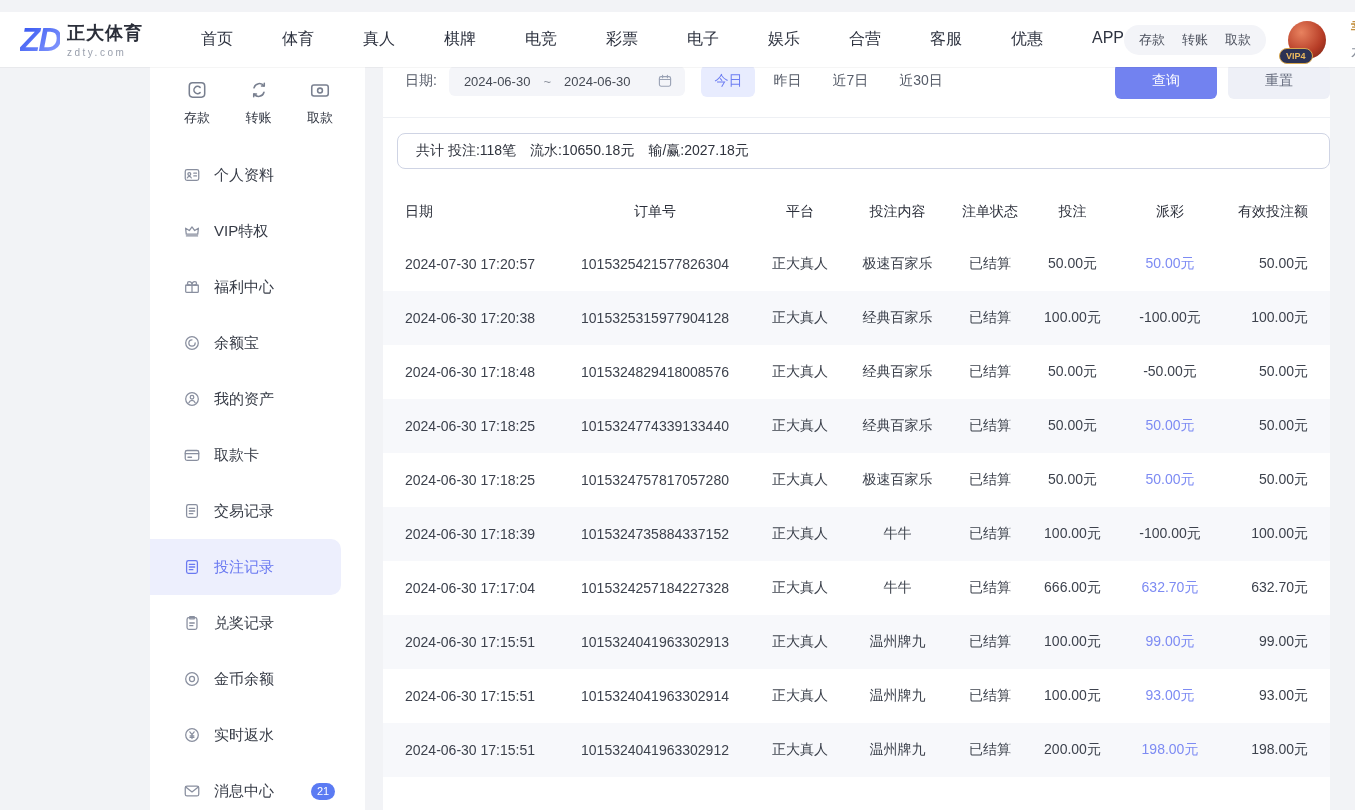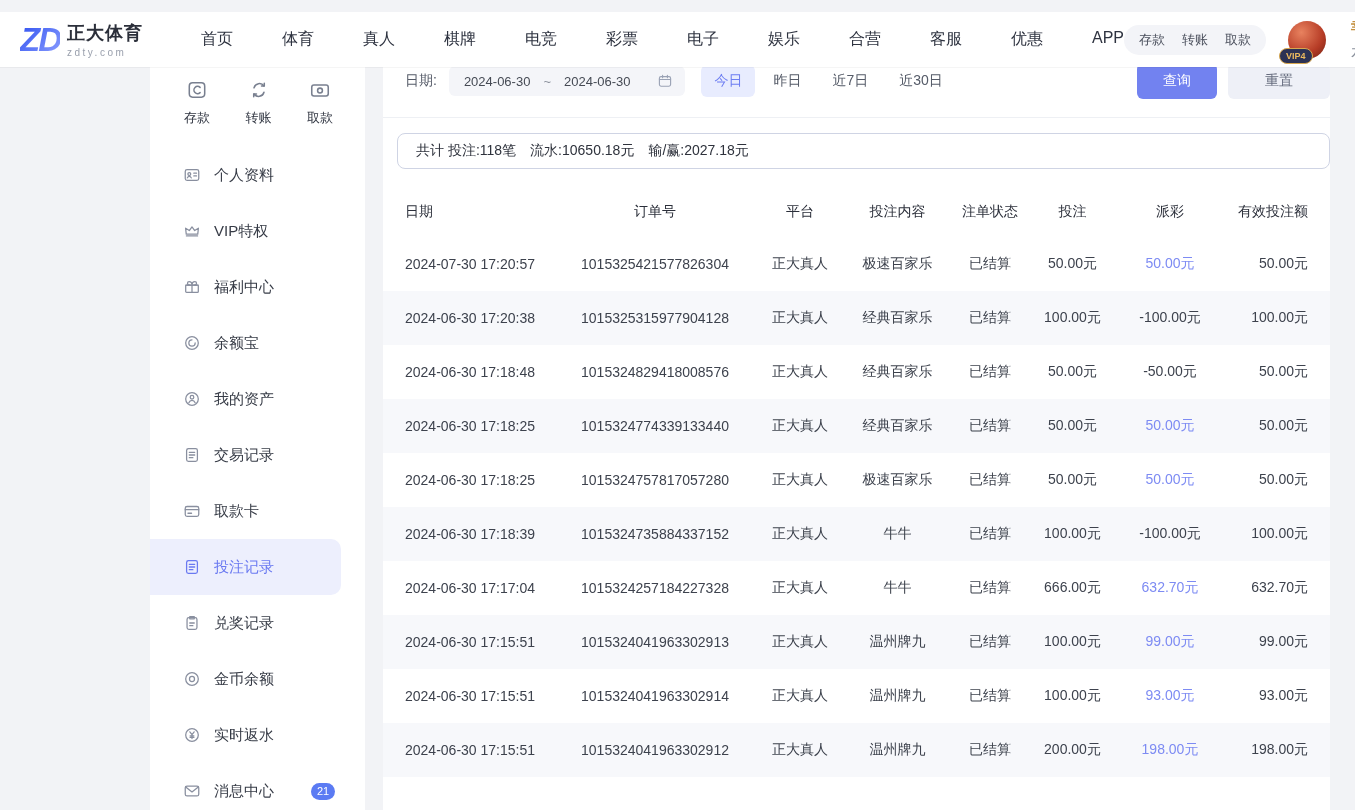--- a/index.html
+++ b/index.html
@@ -76,21 +76,21 @@
   .tilde { color:#8a909c; }
   .cal { display:flex; color:#9aa2b5; margin-left:14px; }
   .quick-ranges { display:flex; align-items:center; gap:5px; margin-left:16px; }
   .range-btn {
     border:none; background:transparent; font-size:14px; color:#555b68; padding:7px 13px;
     border-radius:6px; cursor:pointer; font-family:inherit; white-space:nowrap;
   }
   .range-btn.active { background:#e8ecfe; color:#6d7ef2; }
   .filter-actions { margin-left:auto; display:flex; gap:11px; }
   .btn-primary {
-    width:80px; height:36px; background:#7282f0; color:#fff; border:none; border-radius:6px;
+    width:102px; height:36px; background:#7282f0; color:#fff; border:none; border-radius:6px;
     font-size:14px; cursor:pointer; font-family:inherit;
   }
   .btn-light {
     width:102px; height:36px; background:#eef0f7; color:#666c7e; border:none; border-radius:6px;
     font-size:14px; cursor:pointer; font-family:inherit;
   }
   .divider { height:1px; background:#eef0f4; margin-top:18px; }
   .summary {
     margin:15px 0 0 14px; height:36px; border:1px solid #cfd4e4; border-radius:8px;
     display:flex; align-items:center; padding-left:18px; font-size:14px; color:#2e323c;
@@ -212,31 +212,31 @@
       <div class="menu-item">
         <svg viewBox="0 0 20 20" width="18" height="18" fill="none" stroke="currentColor" stroke-width="1.4" stroke-linecap="round" stroke-linejoin="round">
           <circle cx="10" cy="10" r="7"></circle>
           <circle cx="10" cy="8" r="2"></circle>
           <path d="M6.5 14.2c.7-1.8 2-2.7 3.5-2.7s2.8.9 3.5 2.7"></path>
         </svg>
         <span class="menu-label">我的资产</span>
       </div>
       <div class="menu-item">
         <svg viewBox="0 0 20 20" width="18" height="18" fill="none" stroke="currentColor" stroke-width="1.4" stroke-linecap="round" stroke-linejoin="round">
+          <rect x="2.5" y="5" width="15" height="11" rx="2"></rect>
+          <path d="M2.5 8.5h15M5.5 12.5h4"></path>
+        </svg>
+        <span class="menu-label">取款卡</span>
+      </div>
+      <div class="menu-item">
+        <svg viewBox="0 0 20 20" width="18" height="18" fill="none" stroke="currentColor" stroke-width="1.4" stroke-linecap="round" stroke-linejoin="round">
           <rect x="4" y="3" width="12" height="14" rx="2"></rect>
           <path d="M7 7h6M7 10h6M7 13h4"></path>
         </svg>
         <span class="menu-label">交易记录</span>
-      </div>
-      <div class="menu-item">
-        <svg viewBox="0 0 20 20" width="18" height="18" fill="none" stroke="currentColor" stroke-width="1.4" stroke-linecap="round" stroke-linejoin="round">
-          <rect x="2.5" y="5" width="15" height="11" rx="2"></rect>
-          <path d="M2.5 8.5h15M5.5 12.5h4"></path>
-        </svg>
-        <span class="menu-label">取款卡</span>
       </div>
       <div class="menu-item selected">
         <svg viewBox="0 0 20 20" width="18" height="18" fill="none" stroke="currentColor" stroke-width="1.4" stroke-linecap="round" stroke-linejoin="round">
           <rect x="4" y="3" width="12" height="14" rx="2"></rect>
           <path d="M7 7h6M7 10h6M7 13h4"></path>
         </svg>
         <span class="menu-label">投注记录</span>
       </div>
       <div class="menu-item">
         <svg viewBox="0 0 20 20" width="18" height="18" fill="none" stroke="currentColor" stroke-width="1.4" stroke-linecap="round" stroke-linejoin="round">

